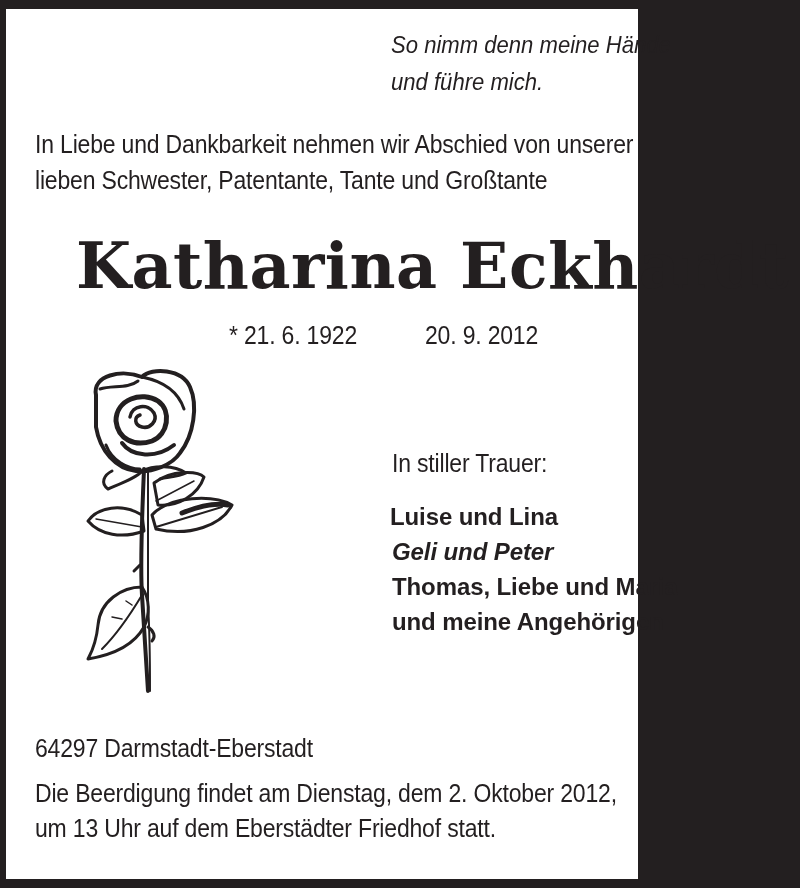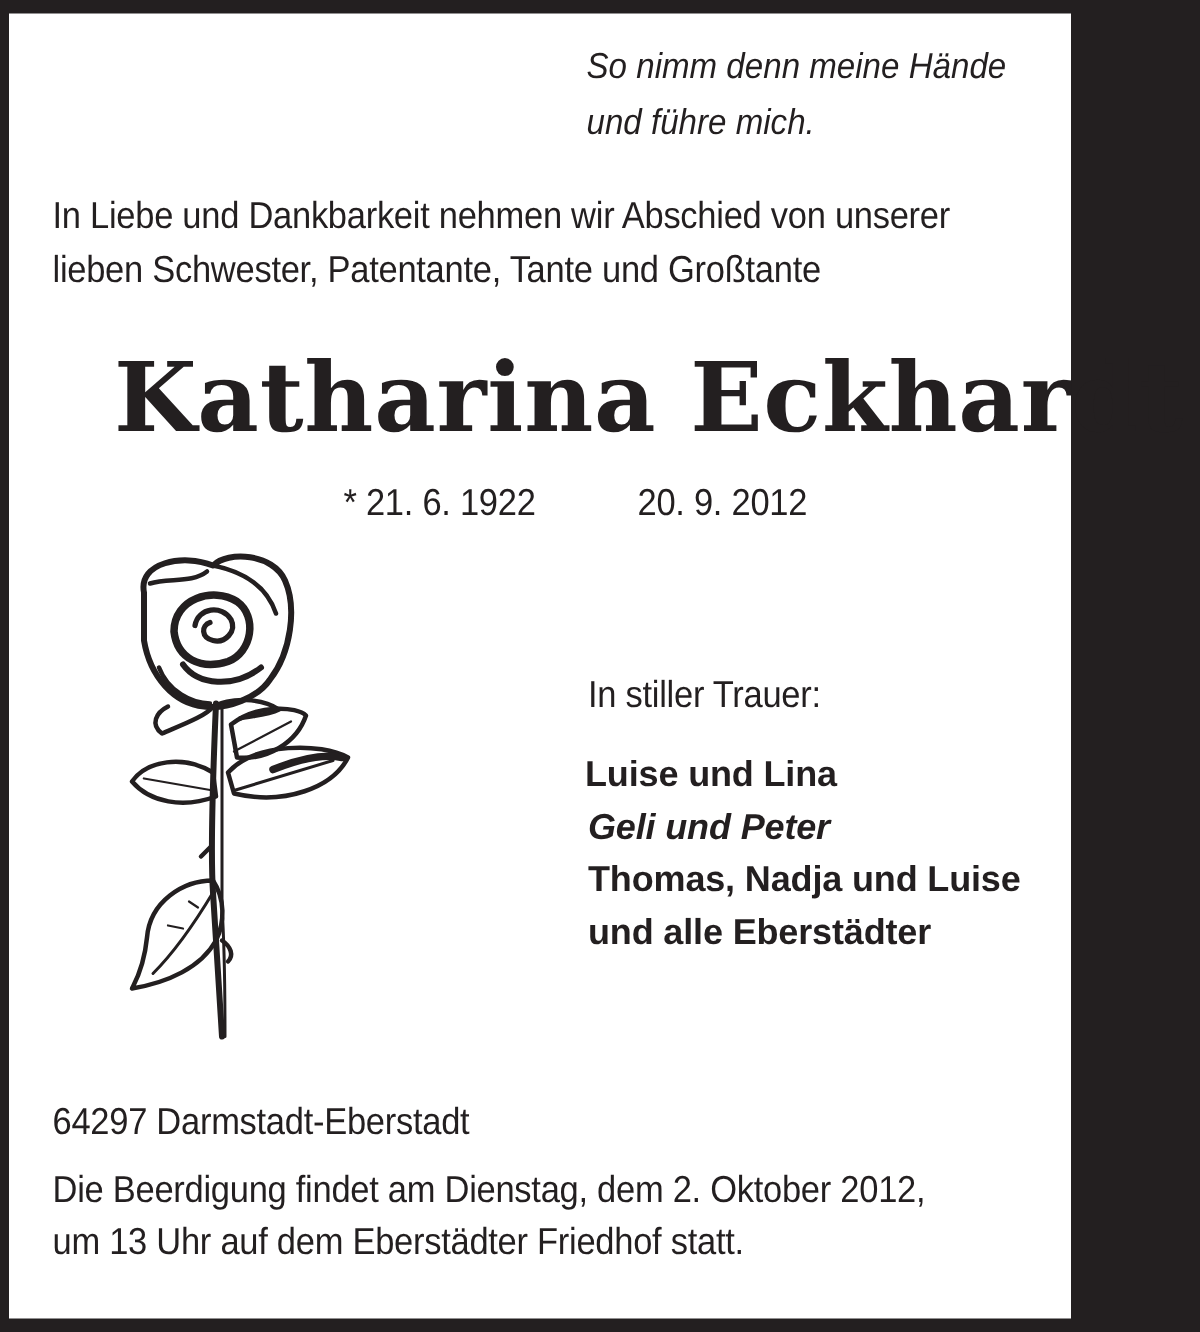--- a/index.html
+++ b/index.html
@@ -1,17 +1,17 @@
 <!DOCTYPE html>
 <html><head>
 <meta charset="utf-8">
 <style>
   html, body { margin: 0; padding: 0; }
   body { width: 800px; height: 888px; background: #231f20; position: relative; overflow: hidden; }
-  .card { position: absolute; left: 6px; top: 9px; width: 708px; height: 870px; background: #ffffff; }
+  .card { position: absolute; left: 6px; top: 9px; width: 632px; height: 870px; background: #ffffff; }
   .t { position: absolute; white-space: nowrap; color: #231f20; font-family: "Liberation Sans", sans-serif; transform-origin: 0 0; }
   .sans { font-size: 25px; line-height: 36px; letter-spacing: -0.2px; }
   .cond { transform: scaleX(0.92); }
   .quote { font-style: italic; font-size: 24px; line-height: 37px; }
   .name { font-family: "DejaVu Serif", "Liberation Serif", serif; font-weight: bold; font-size: 64px; letter-spacing: 0.5px; line-height: 70px; transform: scaleX(0.99); }
   .bold { font-weight: bold; font-size: 24px; line-height: 35px; letter-spacing: -0.1px; }
   .rose { position: absolute; left: 76px; top: 356px; width: 160px; height: 330px; }
 </style>
 </head>
 <body>
@@ -64,21 +64,21 @@
       <path d="M60 230 C 48 250, 36 268, 20 284" stroke-width="2"></path>
       <path d="M40 254 L 30 252" stroke-width="1.5"></path>
       <path d="M50 240 L 44 236" stroke-width="1.5"></path>
     </g>
   </svg>
 
   <div class="t sans cond" style="left:386px; top:436px;">In stiller Trauer:</div>
 
   <div class="t bold" style="left:384px; top:490px;">Luise und Lina</div>
   <div class="t bold" style="left:386px; top:525px;font-style:italic;">Geli und Peter</div>
-  <div class="t bold" style="left:386px; top:560px;">Thomas, Nadja und Luise</div>
-  <div class="t bold" style="left:386px; top:595px;">und alle Eberstädter</div>
+  <div class="t bold" style="left:386px; top:560px;">Thomas, Liebe und Maria</div>
+  <div class="t bold" style="left:386px; top:595px;">und meine Angehörigen</div>
 
   <div class="t sans cond" style="left:29px; top:721px;">64297 Darmstadt-Eberstadt</div>
 
   <div class="t sans cond" style="left:29px; top:766px;">Die Beerdigung findet am Dienstag, dem 2. Oktober 2012,</div>
   <div class="t sans cond" style="left:29px; top:801px;">um 13 Uhr auf dem Eberstädter Friedhof statt.</div>
 
 </div>
 
 </body></html>

